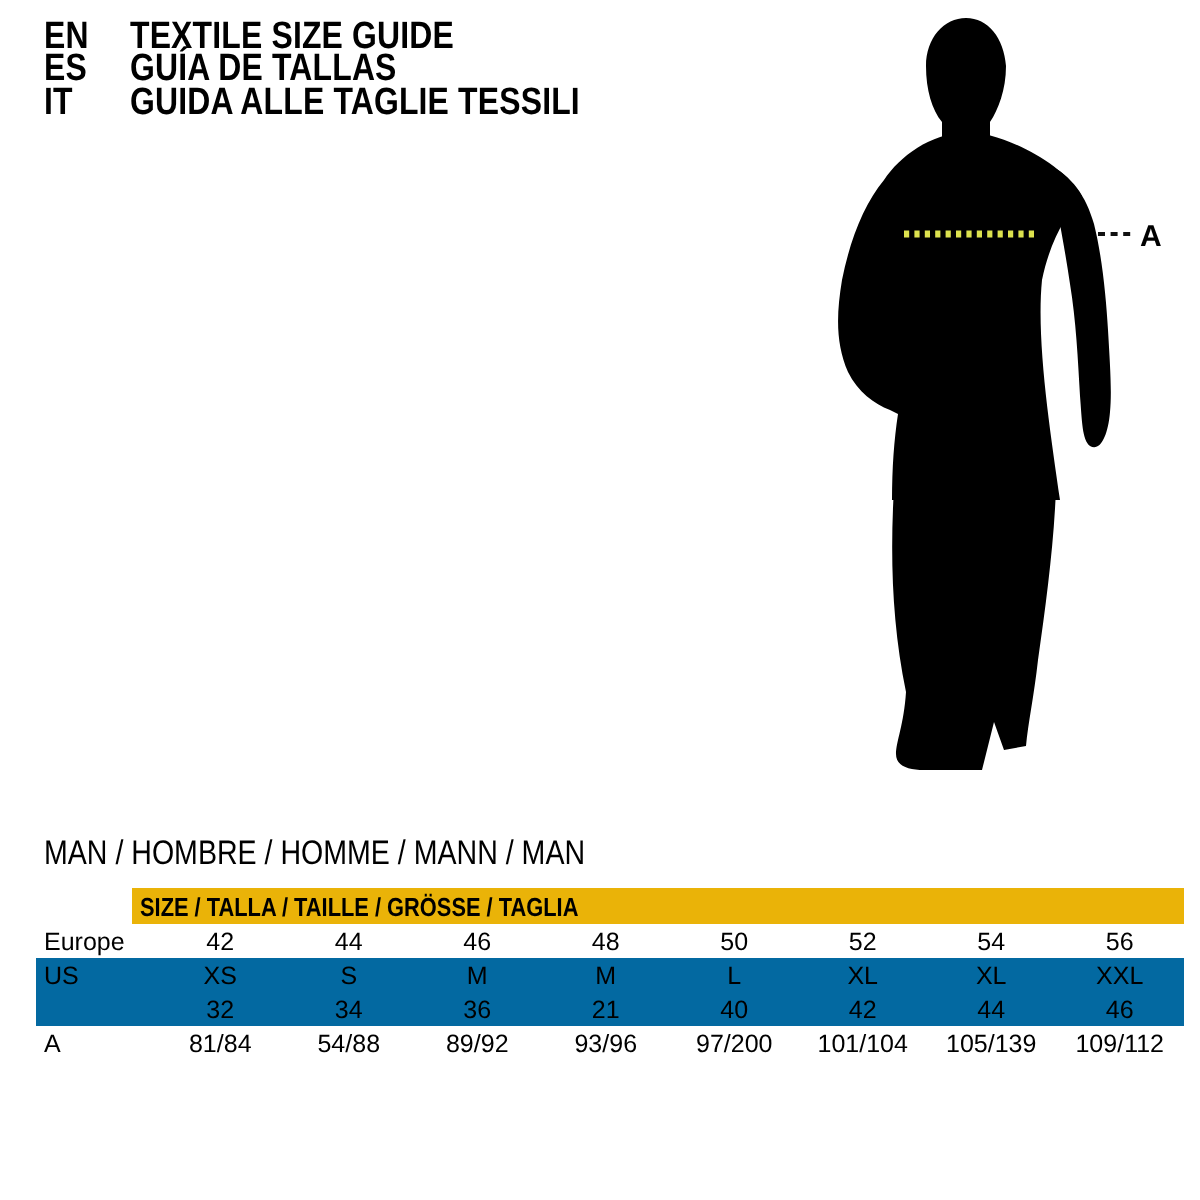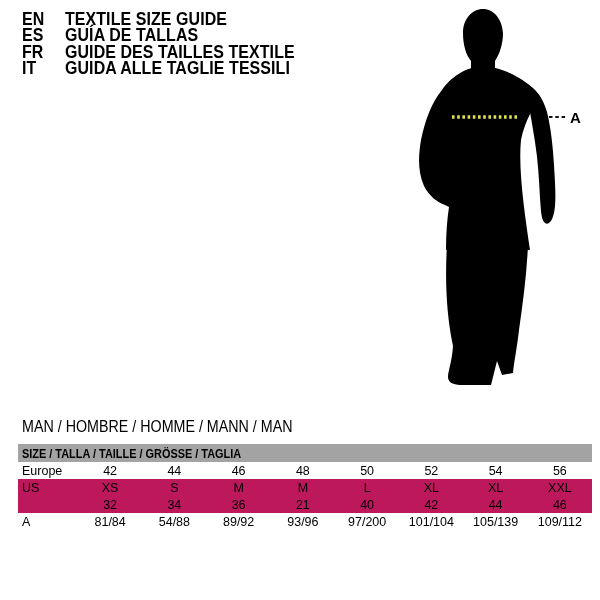--- a/index.html
+++ b/index.html
@@ -71,27 +71,28 @@
     top: 444px;
     width: 574px;
   }
   .t-row {
     display: flex;
     height: 17px;
     align-items: center;
     font-size: 12.5px;
   }
   .t-row.header-row {
-    background: #a3a3a3;
+    background: #eab308;
     height: 18px;
     font-weight: 700;
     padding-left: 4px;
     font-size: 13px;
-  }
-  .t-row.shaded { background: #be185d; }
+    margin-left: 48px;
+  }
+  .t-row.shaded { background: #0369a1; }
   .t-row .label {
     width: 60px;
     padding-left: 4px;
     text-align: left;
   }
   .t-row .cell {
     flex: 1;
     text-align: center;
   }
   
@@ -109,24 +110,20 @@
 <div class="page">
 
   <div class="lang-list">
     <div class="lang-row">
       <span class="cond code">EN</span>
       <span class="cond">TEXTILE SIZE GUIDE</span>
     </div>
     <div class="lang-row">
       <span class="cond code">ES</span>
       <span class="cond">GUÍA DE TALLAS</span>
-    </div>
-    <div class="lang-row">
-      <span class="cond code">FR</span>
-      <span class="cond">GUIDE DES TAILLES TEXTILE</span>
     </div>
     <div class="lang-row">
       <span class="cond code">IT</span>
       <span class="cond">GUIDA ALLE TAGLIE TESSILI</span>
     </div>
   </div>
 
 
   <div class="figure-wrap">
     <svg width="185" height="392" viewBox="0 0 185 392" xmlns="http://www.w3.org/2000/svg">

